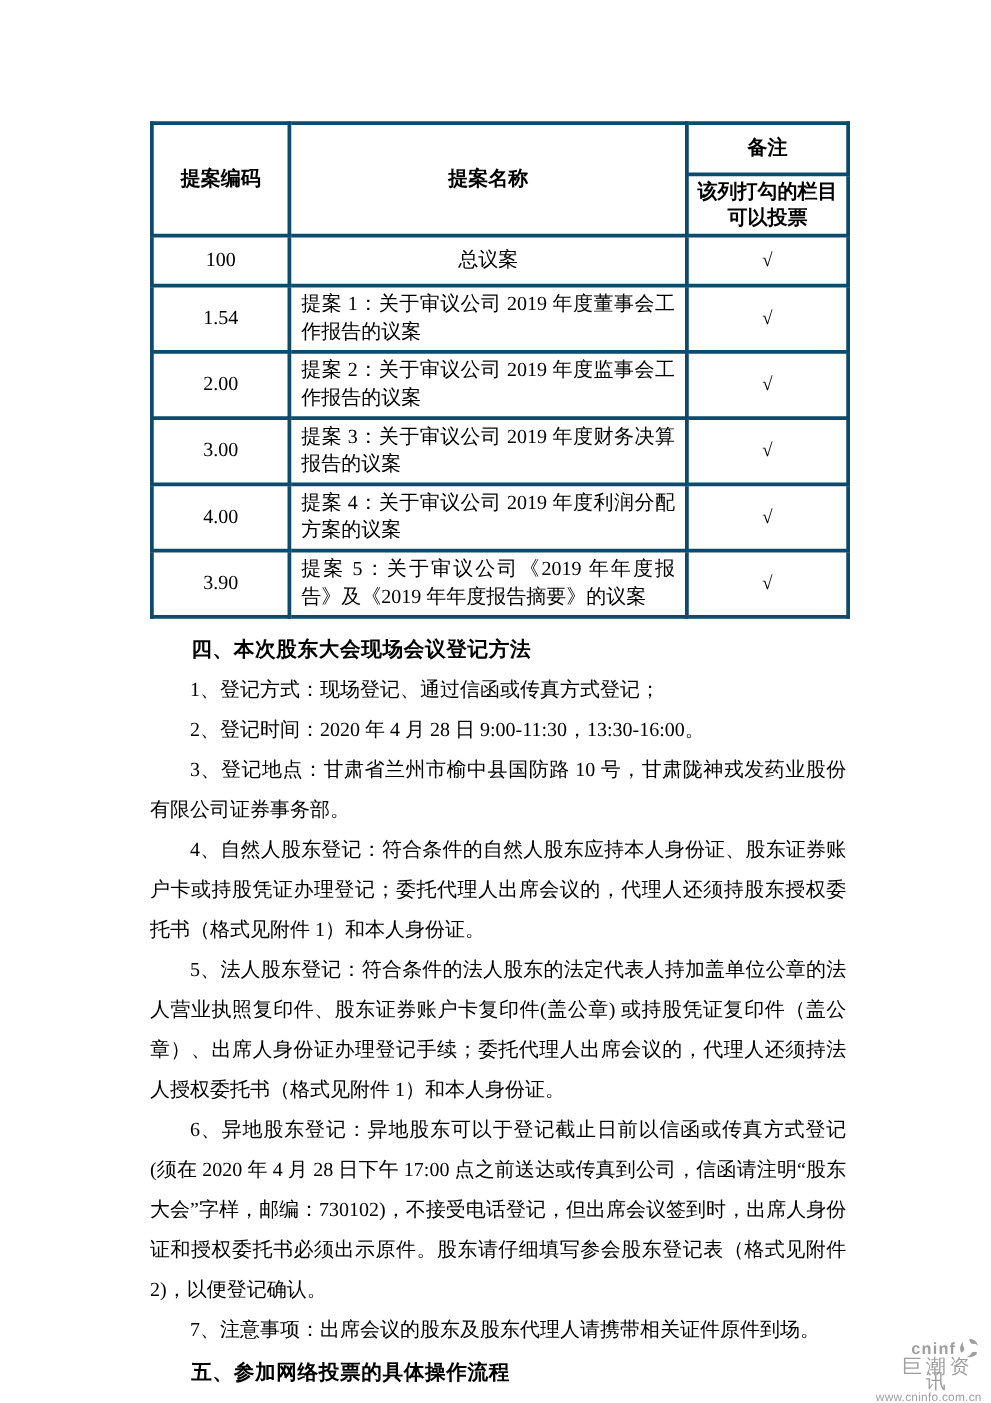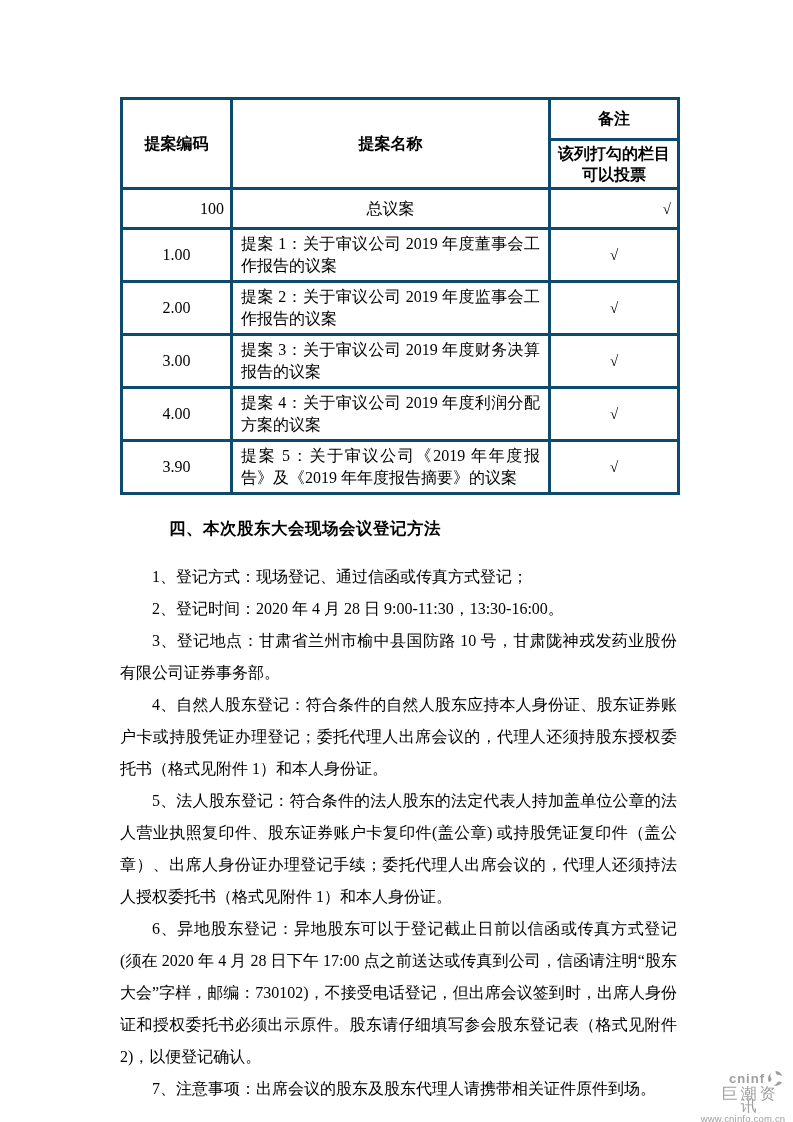--- a/index.html
+++ b/index.html
@@ -37,32 +37,32 @@
   .col-code   { width: 110px; }
   .col-name   { width: 318px; }
   .col-remark { width: 129px; }
   .proposal-table th { font-weight: bold; text-align: center; }
   .th-remark-top { height: 34px; }
   .th-remark-sub { height: 42px; line-height: 21px; padding: 2px 4px; }
   td.cell-code   { text-align: center; }
   td.cell-name   { text-align: left; padding: 2px 8px; text-align: justify; }
   td.cell-name.centered { text-align: center; }
   td.cell-tick   { text-align: center; font-size: 15px; }
-  tr.row-general td { height: 33px; text-align: right; }
+  tr.row-general td { height: 33px; }
   tr.row-proposal td { height: 46px; }
 
   
   .body-text {
     margin-top: 8px;
     font-size: 16px;
     line-height: 32px;
     text-align: justify;
   }
   .body-text h3 {
-    margin: 16px;
+    margin: 0;
     font-size: 16.5px;
     line-height: 34px;
     font-weight: bold;
     text-indent: 2em;
     font-family: "Liberation Sans", "DejaVu Sans", sans-serif;
     letter-spacing: 0.5px;
   }
   .body-text p {
     margin: 0;
     text-indent: 2em;
@@ -129,21 +129,21 @@
           <th class="th-remark-sub">该列打勾的栏目可以投票</th>
         </tr>
       </thead>
       <tbody>
         <tr class="row-general">
           <td class="cell-code">100</td>
           <td class="cell-name centered">总议案</td>
           <td class="cell-tick">√</td>
         </tr>
         <tr class="row-proposal">
-          <td class="cell-code">1.00</td>
+          <td class="cell-code">1.54</td>
           <td class="cell-name">提案 1：关于审议公司 2019 年度董事会工作报告的议案</td>
           <td class="cell-tick">√</td>
         </tr>
         <tr class="row-proposal">
           <td class="cell-code">2.00</td>
           <td class="cell-name">提案 2：关于审议公司 2019 年度监事会工作报告的议案</td>
           <td class="cell-tick">√</td>
         </tr>
         <tr class="row-proposal">
           <td class="cell-code">3.00</td>

